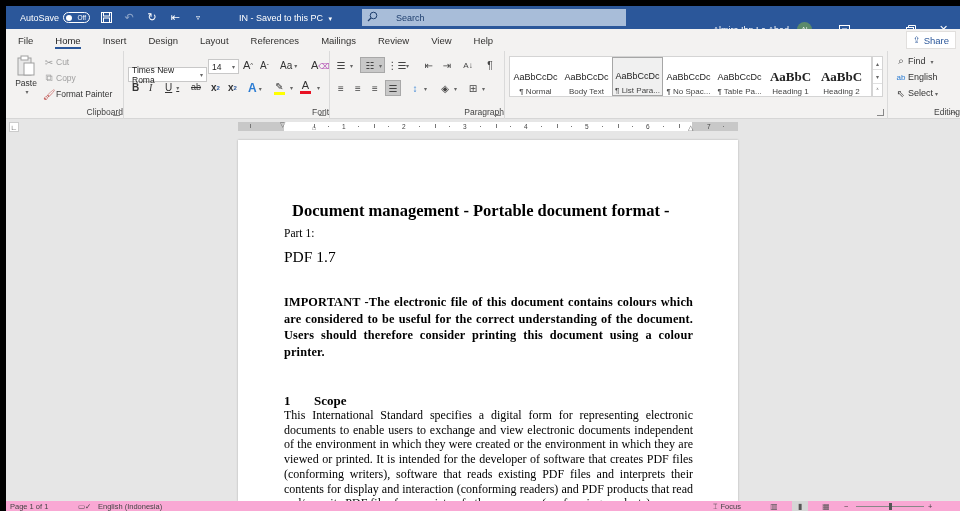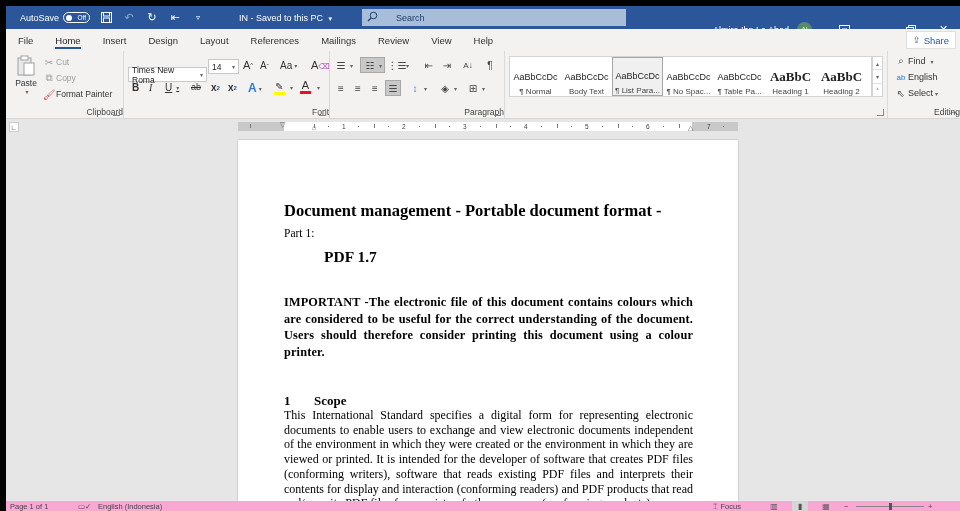--- a/index.html
+++ b/index.html
@@ -55,23 +55,23 @@
   .ruler { position: absolute; left: 232px; top: 3px; width: 500px; height: 9px; background: #fff; }
   .ruler .margin-left { position: absolute; left: 0; top: 0; width: 46px; height: 9px; background: #c8c8c8; }
   .ruler .margin-right { position: absolute; right: 0; top: 0; width: 46px; height: 9px; background: #c8c8c8; }
   .ruler .num { position: absolute; top: 0; font-size: 6.5px; color: #444; line-height: 9px; }
   .ruler .tick { position: absolute; top: 4px; width: 1px; height: 1px; background: #777; }
   .ruler .tick.mid { top: 2px; height: 4px; }
   .indent-marker { position: absolute; top: -1px; font-size: 7px; color: #666; }
 
   .page { position: absolute; left: 232px; top: 21px; width: 500px; height: 361px; background: #fff; box-shadow: 0 0 2px rgba(0,0,0,.25); overflow: hidden; }
   .doc { position: absolute; left: 46px; top: 0; width: 409px; font-family: "Liberation Serif", "DejaVu Serif", serif; color: #000; }
-  .doc-h1 { position: absolute; top: 61px; left: 0; font-size: 16.5px; font-weight: bold; white-space: nowrap; }
+  .doc-h1 { position: absolute; top: 61px; left: 8px; font-size: 16.5px; font-weight: bold; white-space: nowrap; }
   .doc-part { position: absolute; top: 87px; left: 0; font-size: 11.5px; }
-  .doc-h2 { position: absolute; top: 108px; left: 0; font-size: 15.5px; font-weight: bold; margin-left: 40px; }
+  .doc-h2 { position: absolute; top: 108px; left: 0; font-size: 15.5px; font-weight: normal; }
   .doc-important { position: absolute; top: 154px; left: 0; width: 409px; font-size: 12.3px; font-weight: bold; text-align: justify; line-height: 16.7px; letter-spacing: .15px; }
   .doc-section { position: absolute; top: 253px; left: 0; font-size: 13px; font-weight: bold; display: flex; }
   .doc-section .sec-num { width: 30px; }
   .doc-body { position: absolute; top: 268px; left: 0; width: 409px; font-size: 12px; text-align: justify; line-height: 14.7px; }
 
   
   .statusbar { position: absolute; left: 6px; top: 501px; width: 954px; height: 10px; background: #f9a8d4; font-size: 7.5px; color: #444; }
   .sb { position: absolute; top: 1px; line-height: 10px; display: flex; align-items: center; }
   .zoom-slider { position: absolute; left: 810px; top: 5px; width: 96px; height: 1px; background: #888; }
   .zoom-thumb { position: absolute; left: 47px; top: -3px; width: 3px; height: 7px; background: #555; }

